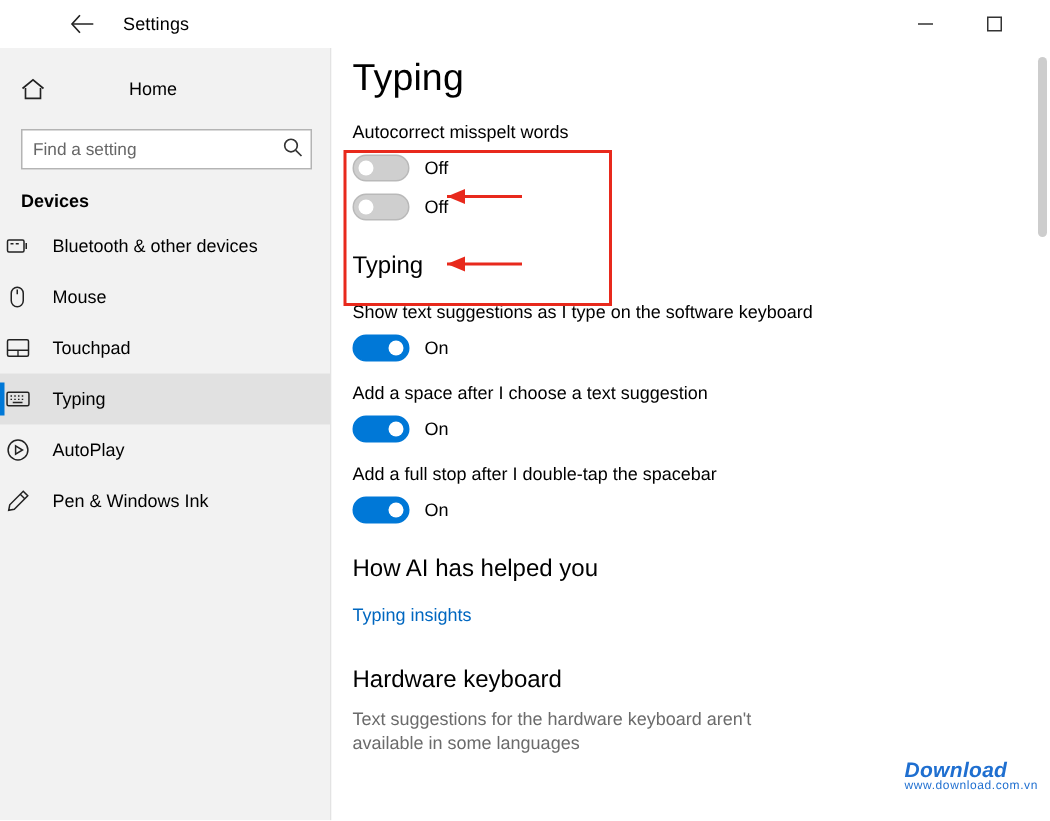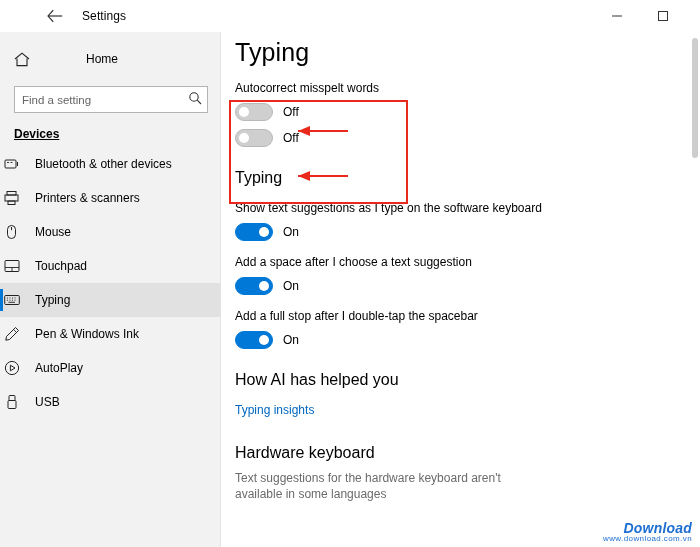--- a/index.html
+++ b/index.html
@@ -97,21 +97,20 @@
     position: absolute;
     right: 6px; top: 5px;
     color: #333;
   }
 
   .group-title {
     font-size: 12px;
     font-weight: bold;
     color: #000;
     margin: 14px 0 6px 14px;
-    text-decoration: underline;
   }
 
   .nav-item {
     position: relative;
     display: flex;
     align-items: center;
     height: 34px;
     padding-left: 4px;
   }
   .nav-item .ico {
@@ -239,22 +238,21 @@
     position: absolute;
     left: 2px; top: 6px;
     width: 6px; height: 120px;
     background: #cdcdcd;
     border-radius: 3px;
   }
 
   
   .watermark {
     position: absolute;
-    right: 8px; bottom: 4px;
-    text-align: right;
+    right: 8px; bottom: 19px;
     line-height: 1;
   }
   .wm-main {
     font-size: 14px;
     font-weight: bold;
     font-style: italic;
     color: #1f6fd0;
     letter-spacing: 0.2px;
   }
   .wm-sub {
@@ -323,30 +321,20 @@
       <span class="ico">
         <svg width="16" height="16" viewBox="0 0 16 16">
           <rect x="1" y="4" width="11" height="8" rx="1" fill="none" stroke="#222" stroke-width="1"></rect>
           <path d="M13.5 6 v4" stroke="#222" stroke-width="1"></path>
           <path d="M3 6.5 h2 M6.5 6.5 h2" stroke="#222" stroke-width="0.9"></path>
         </svg>
       </span>
       <span class="lbl">Bluetooth &amp; other devices</span>
     </div>
 
-    <div class="nav-item">
-      <span class="ico">
-        <svg width="16" height="16" viewBox="0 0 16 16">
-          <rect x="3" y="1.5" width="9" height="3.5" fill="none" stroke="#222" stroke-width="1"></rect>
-          <rect x="1" y="5" width="13" height="6" fill="none" stroke="#222" stroke-width="1"></rect>
-          <rect x="4" y="11" width="7" height="3.5" fill="none" stroke="#222" stroke-width="1"></rect>
-        </svg>
-      </span>
-      <span class="lbl">Printers &amp; scanners</span>
-    </div>
 
     <div class="nav-item">
       <span class="ico">
         <svg width="16" height="16" viewBox="0 0 16 16">
           <rect x="3.5" y="1.5" width="8" height="13" rx="4" fill="none" stroke="#222" stroke-width="1"></rect>
           <path d="M7.5 3 v3.2" stroke="#222" stroke-width="1"></path>
         </svg>
       </span>
       <span class="lbl">Mouse</span>
     </div>
@@ -367,46 +355,37 @@
           <rect x="0.7" y="3.5" width="14.6" height="9" rx="1" fill="none" stroke="#222" stroke-width="1"></rect>
           <path d="M3 6 h1 M5.5 6 h1 M8 6 h1 M10.5 6 h1 M3 8.2 h1 M5.5 8.2 h1 M8 8.2 h1 M10.5 8.2 h1 M4.5 10.3 h6.5" stroke="#222" stroke-width="0.9"></path>
         </svg>
       </span>
       <span class="lbl">Typing</span>
     </div>
 
     <div class="nav-item">
       <span class="ico">
         <svg width="16" height="16" viewBox="0 0 16 16">
+          <circle cx="8" cy="8" r="6.6" fill="none" stroke="#222" stroke-width="1"></circle>
+          <path d="M6.4 5.2 L11 8 L6.4 10.8 Z" fill="none" stroke="#222" stroke-width="1"></path>
+        </svg>
+      </span>
+      <span class="lbl">AutoPlay</span>
+    </div>
+
+    <div class="nav-item">
+      <span class="ico">
+        <svg width="16" height="16" viewBox="0 0 16 16">
           <path d="M11.5 1.5 L14.5 4.5 L5.5 13.5 L1.8 14.2 L2.5 10.5 Z" fill="none" stroke="#222" stroke-width="1"></path>
           <path d="M9.5 3.5 L12.5 6.5" stroke="#222" stroke-width="0.9"></path>
         </svg>
       </span>
       <span class="lbl">Pen &amp; Windows Ink</span>
     </div>
 
-    <div class="nav-item">
-      <span class="ico">
-        <svg width="16" height="16" viewBox="0 0 16 16">
-          <circle cx="8" cy="8" r="6.6" fill="none" stroke="#222" stroke-width="1"></circle>
-          <path d="M6.4 5.2 L11 8 L6.4 10.8 Z" fill="none" stroke="#222" stroke-width="1"></path>
-        </svg>
-      </span>
-      <span class="lbl">AutoPlay</span>
-    </div>
-
-    <div class="nav-item">
-      <span class="ico">
-        <svg width="16" height="16" viewBox="0 0 16 16">
-          <rect x="5" y="1.5" width="6" height="5" rx="0.8" fill="none" stroke="#222" stroke-width="1"></rect>
-          <rect x="4" y="6.5" width="8" height="8" rx="1" fill="none" stroke="#222" stroke-width="1"></rect>
-        </svg>
-      </span>
-      <span class="lbl">USB</span>
-    </div>
   </div>
 
   <div class="content">
     <div class="content-inner">
 
       <h1 class="page-title">Typing</h1>
 
       
 
       <div class="setting-label">Autocorrect misspelt words</div>

